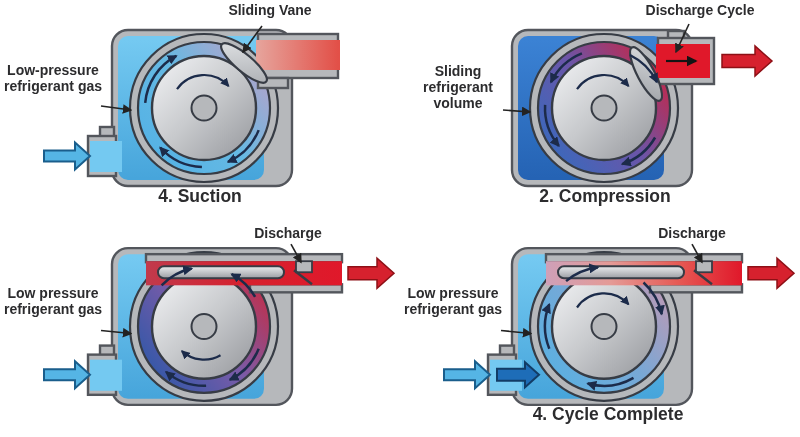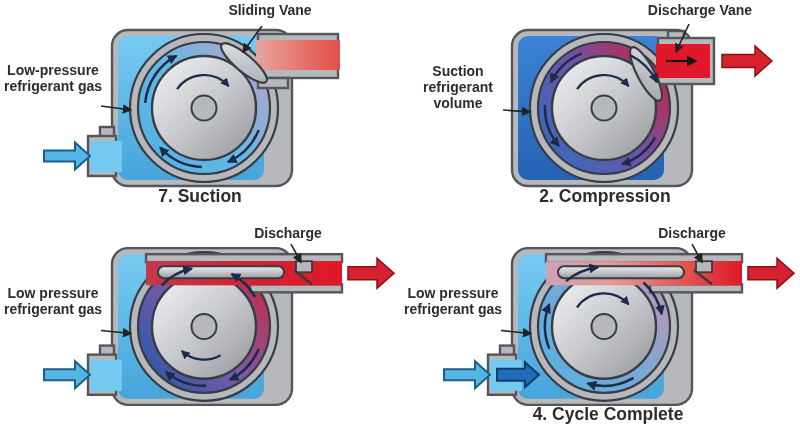--- a/index.html
+++ b/index.html
@@ -91,21 +91,21 @@
         <path d="M145.2,102.9 A59,59 0 0 1 176.3,55.9" fill="none" stroke="#1c2b4a" stroke-width="2.5" marker-end="url(#p0mf)"></path>
         <path d="M201.9,167.0 A59,59 0 0 1 160.2,147.5" fill="none" stroke="#1c2b4a" stroke-width="2.5" marker-end="url(#p0mf)"></path>
         <path d="M258.7,130.1 A59,59 0 0 1 228.0,161.9" fill="none" stroke="#1c2b4a" stroke-width="2.5" marker-end="url(#p0mf)"></path>
         <path d="M177.0,89.1 A33,33 0 0 1 228.5,85.9" fill="none" stroke="#1c2b4a" stroke-width="2.2" marker-end="url(#p0mf)"></path>
         <polygon points="44,150.5 75,150.5 75,142.5 90,156 75,169.5 75,161.5 44,161.5" fill="#55b5e5" stroke="#1a5e8c" stroke-width="2"></polygon>
         <path d="M262,26 L243,52" fill="none" stroke="#232323" stroke-width="1.6" marker-end="url(#p0ml)"></path>
         <path d="M101,106 L131,110" fill="none" stroke="#232323" stroke-width="1.6" marker-end="url(#p0ml)"></path>
       </svg>
     <div class="ann ann-top">Sliding Vane</div>
     <div class="ann ann-left">Low-pressure refrigerant gas</div>
-    <div class="caption">7. Suction</div>
+    <div class="caption">4. Suction</div>
   </section>
 
   <section class="panel p1">
     <svg class="diagram" viewBox="0 0 400 218" preserveAspectRatio="none">
         <defs>
           <linearGradient id="p1b" x1="118" y1="40" x2="118" y2="178" gradientUnits="userSpaceOnUse">
             <stop offset="0.00" stop-color="#3b82d4"></stop>
             <stop offset="1.00" stop-color="#2563b4"></stop>
           </linearGradient>
           <linearGradient id="p1c" x1="130" y1="165" x2="278" y2="50" gradientUnits="userSpaceOnUse">
@@ -149,22 +149,22 @@
         <ellipse cx="246" cy="74" rx="30" ry="8.5" transform="rotate(62 246 74)" fill="url(#p1v)" stroke="#373c45" stroke-width="2.2"></ellipse>
         <path d="M181.9,53.3 A59,59 0 0 0 151.0,82.1" fill="none" stroke="#1c2b4a" stroke-width="2.5" marker-end="url(#p1mf)"></path>
         <path d="M145.1,104.9 A59,59 0 0 0 158.8,145.9" fill="none" stroke="#1c2b4a" stroke-width="2.5" marker-end="url(#p1mf)"></path>
         <path d="M255.1,137.5 A59,59 0 0 1 222.2,164.1" fill="none" stroke="#1c2b4a" stroke-width="2.5" marker-end="url(#p1mf)"></path>
         <path d="M229.9,55.0 A59,59 0 0 1 257.0,82.1" fill="none" stroke="#1c2b4a" stroke-width="2.5" marker-end="url(#p1mf)"></path>
         <path d="M177.0,89.1 A33,33 0 0 1 228.5,85.9" fill="none" stroke="#1c2b4a" stroke-width="2.2" marker-end="url(#p1mf)"></path>
         <polygon points="322,54.5 355,54.5 355,46 372,61 355,76 355,67.5 322,67.5" fill="#d6212e" stroke="#8e1016" stroke-width="1.5"></polygon>
         <path d="M289,24 L276,52" fill="none" stroke="#232323" stroke-width="1.6" marker-end="url(#p1ml)"></path>
         <path d="M103,110 L130,112" fill="none" stroke="#232323" stroke-width="1.6" marker-end="url(#p1ml)"></path>
       </svg>
-    <div class="ann ann-top">Discharge Vane</div>
-    <div class="ann ann-left">Suction refrigerant volume</div>
+    <div class="ann ann-top">Discharge Cycle</div>
+    <div class="ann ann-left">Sliding refrigerant volume</div>
     <div class="caption">2. Compression</div>
   </section>
 
   <section class="panel p2">
     <svg class="diagram" viewBox="0 0 400 218" preserveAspectRatio="none">
         <defs>
           <linearGradient id="p2b" x1="118" y1="40" x2="118" y2="178" gradientUnits="userSpaceOnUse">
             <stop offset="0.00" stop-color="#74c9f1"></stop>
             <stop offset="1.00" stop-color="#47a5db"></stop>
           </linearGradient>

